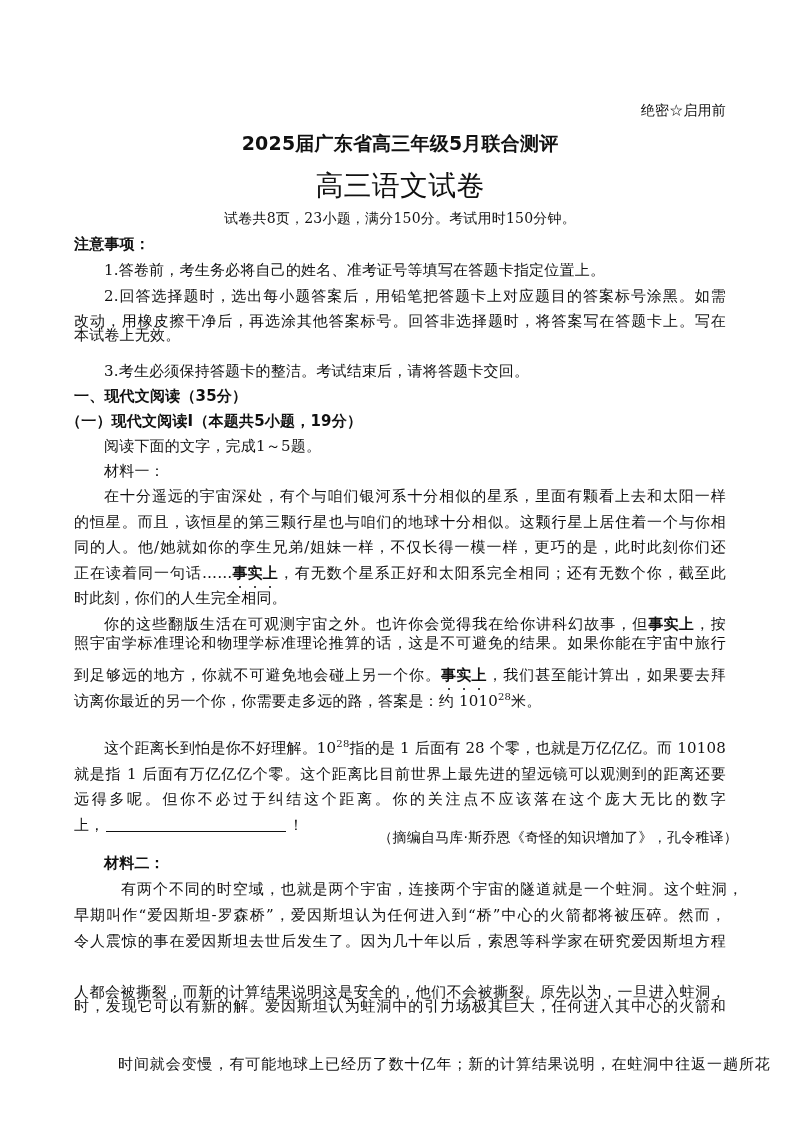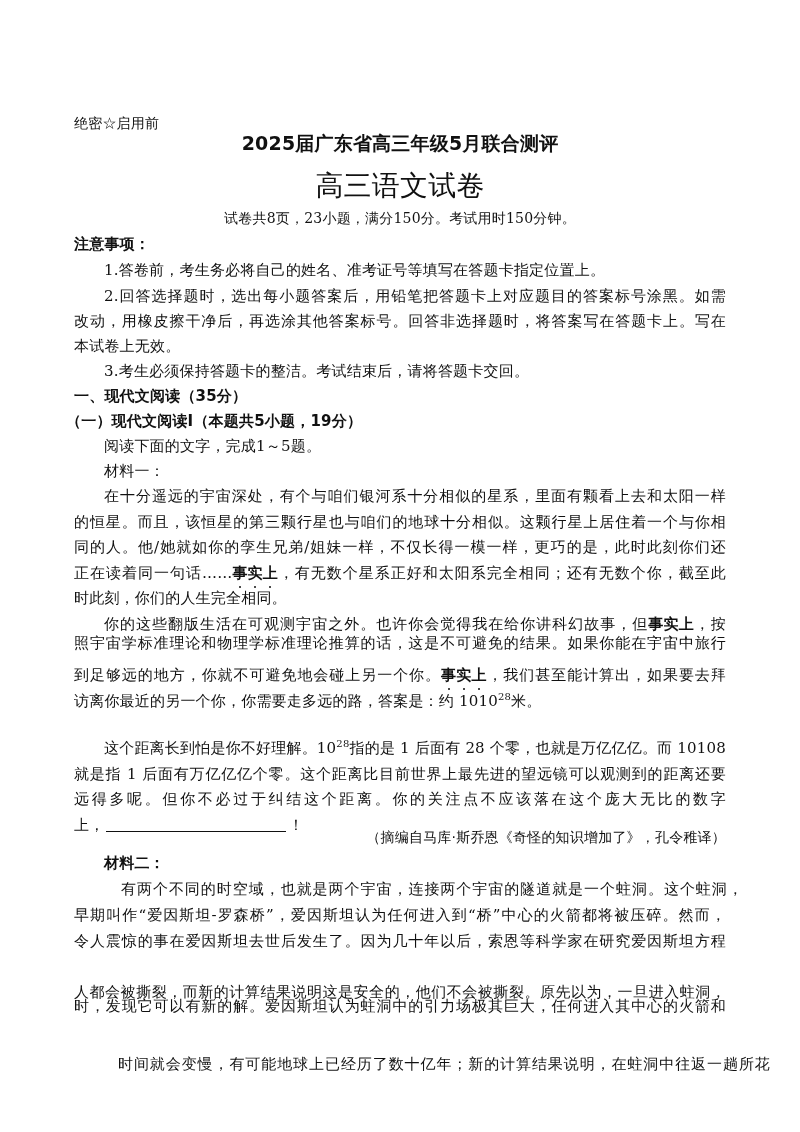--- a/index.html
+++ b/index.html
@@ -4,48 +4,48 @@
 <style>
   html, body { margin: 0; padding: 0; background: #ffffff; }
   body { width: 800px; height: 1132px; position: relative; overflow: hidden;
          font-family: "DejaVu Serif", "Liberation Serif", serif; color: #111; }
   .page { position: absolute; left: 0; top: 0; width: 800px; height: 1132px; }
   .line { position: absolute; left: 74px; width: 652px; font-size: 15px; line-height: 22px;
           white-space: nowrap; letter-spacing: 0.2px; }
   .just { text-align: justify; text-align-last: justify; }
   .indent { left: 104px; width: 622px; }
   .bold { font-weight: bold; font-family: "DejaVu Sans", "Liberation Sans", sans-serif; }
-  .secret { top: 112px; font-size: 14px; }
+  .secret { top: 99px; font-size: 14px; text-align: right; }
   .exam-title { top: 132px; left: 0; width: 800px; text-align: center; font-size: 19px;
                 font-weight: bold; font-family: "DejaVu Sans", "Liberation Sans", sans-serif; }
   .subject-title { top: 168px; left: 0; width: 800px; text-align: center; font-size: 28px;
                    line-height: 36px; font-family: "DejaVu Sans", "Liberation Sans", sans-serif; }
   .exam-info { top: 207px; left: 0; width: 800px; text-align: center; font-size: 14px; }
   .emph { position: relative; font-weight: bold; font-family: "DejaVu Sans", "Liberation Sans", sans-serif; }
   .dot { display: inline-block; position: relative; }
   .dot::after { content: ""; position: absolute; left: 50%; bottom: -4px; width: 2px; height: 2px;
                 margin-left: -1px; background: #111; border-radius: 50%; }
   sup { font-size: 10px; line-height: 0; vertical-align: 6px; }
   .blank { display: inline-block; width: 180px; border-bottom: 1px solid #111; height: 16px; vertical-align: -2px; margin: 0 2px; }
-  .source { left: 0; width: 726px; text-align: right; font-family: "DejaVu Sans", "Liberation Sans", sans-serif; font-size: 14px; }
+  .source { left: 12px; width: 726px; text-align: right; font-family: "DejaVu Sans", "Liberation Sans", sans-serif; font-size: 14px; }
 </style>
 </head>
 <body>
 
 <div class="page">
   <div class="line secret">绝密☆启用前</div>
   <div class="line exam-title">2025届广东省高三年级5月联合测评</div>
   <div class="line subject-title">高三语文试卷</div>
   <div class="line exam-info">试卷共8页，23小题，满分150分。考试用时150分钟。</div>
 
   <div class="line bold" style="top:233px">注意事项：</div>
   <div class="line indent" style="top:259px">1.答卷前，考生务必将自己的姓名、准考证号等填写在答题卡指定位置上。</div>
   <div class="line indent just" style="top:285px">2.回答选择题时，选出每小题答案后，用铅笔把答题卡上对应题目的答案标号涂黑。如需</div>
   <div class="line just" style="top:310px">改动，用橡皮擦干净后，再选涂其他答案标号。回答非选择题时，将答案写在答题卡上。写在</div>
-  <div class="line" style="top:335px">本试卷上无效。</div>
+  <div class="line" style="top:324px">本试卷上无效。</div>
   <div class="line indent" style="top:360px">3.考生必须保持答题卡的整洁。考试结束后，请将答题卡交回。</div>
 
   <div class="line bold" style="top:385px">一、现代文阅读（35分）</div>
   <div class="line bold" style="top:410px;left:66px">（一）现代文阅读Ⅰ（本题共5小题，19分）</div>
   <div class="line indent" style="top:435px">阅读下面的文字，完成1～5题。</div>
   <div class="line indent" style="top:460px">材料一：</div>
 
   <div id="m1">
       <div class="line indent just" style="top: 485px;">在十分遥远的宇宙深处，有个与咱们银河系十分相似的星系，里面有颗看上去和太阳一样</div>
       <div class="line just" style="top: 510.5px;">的恒星。而且，该恒星的第三颗行星也与咱们的地球十分相似。这颗行星上居住着一个与你相</div>

